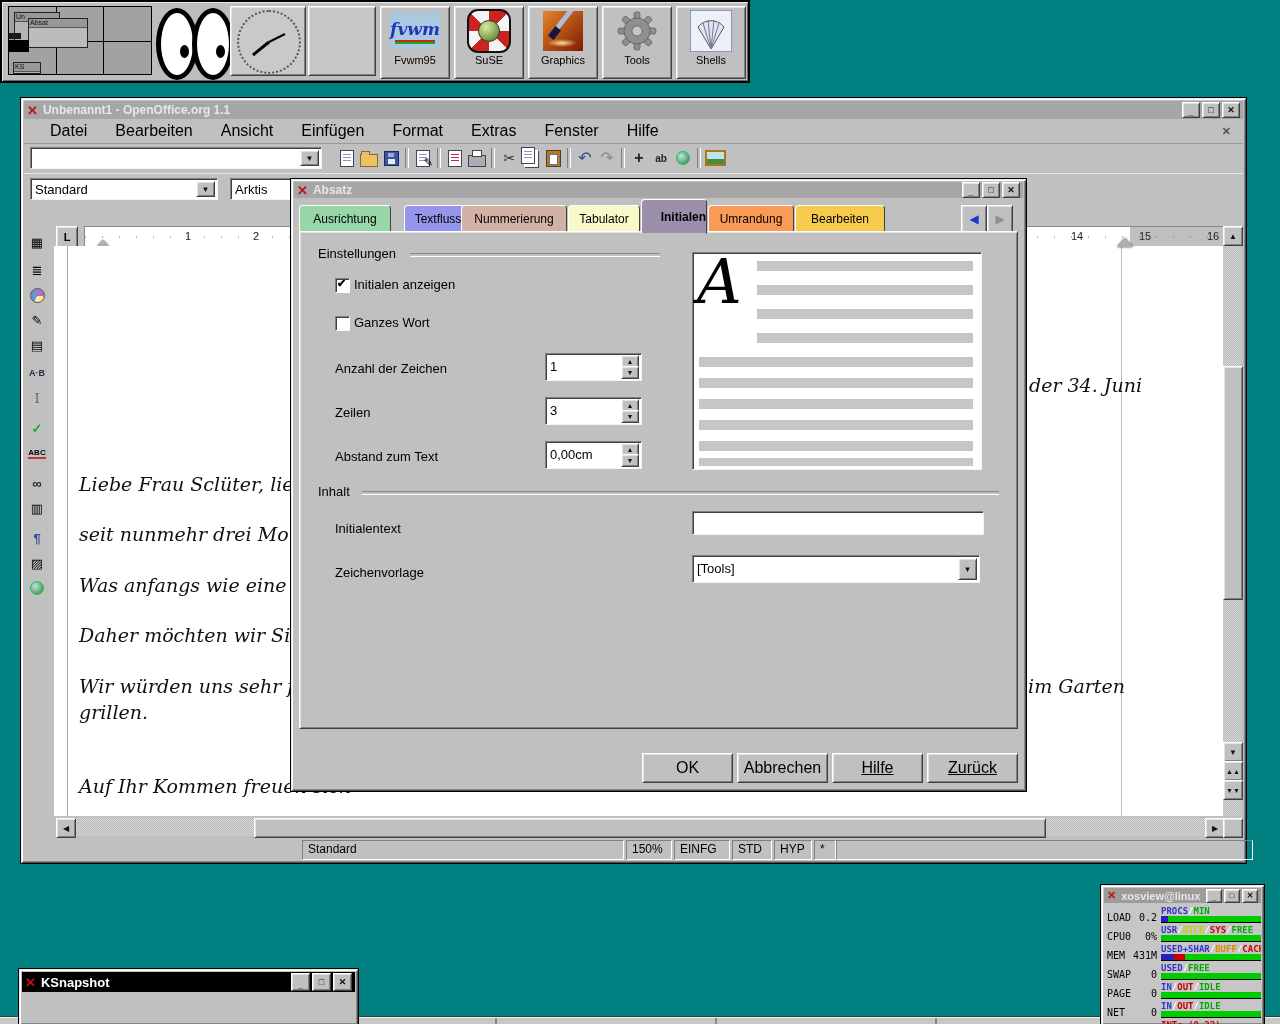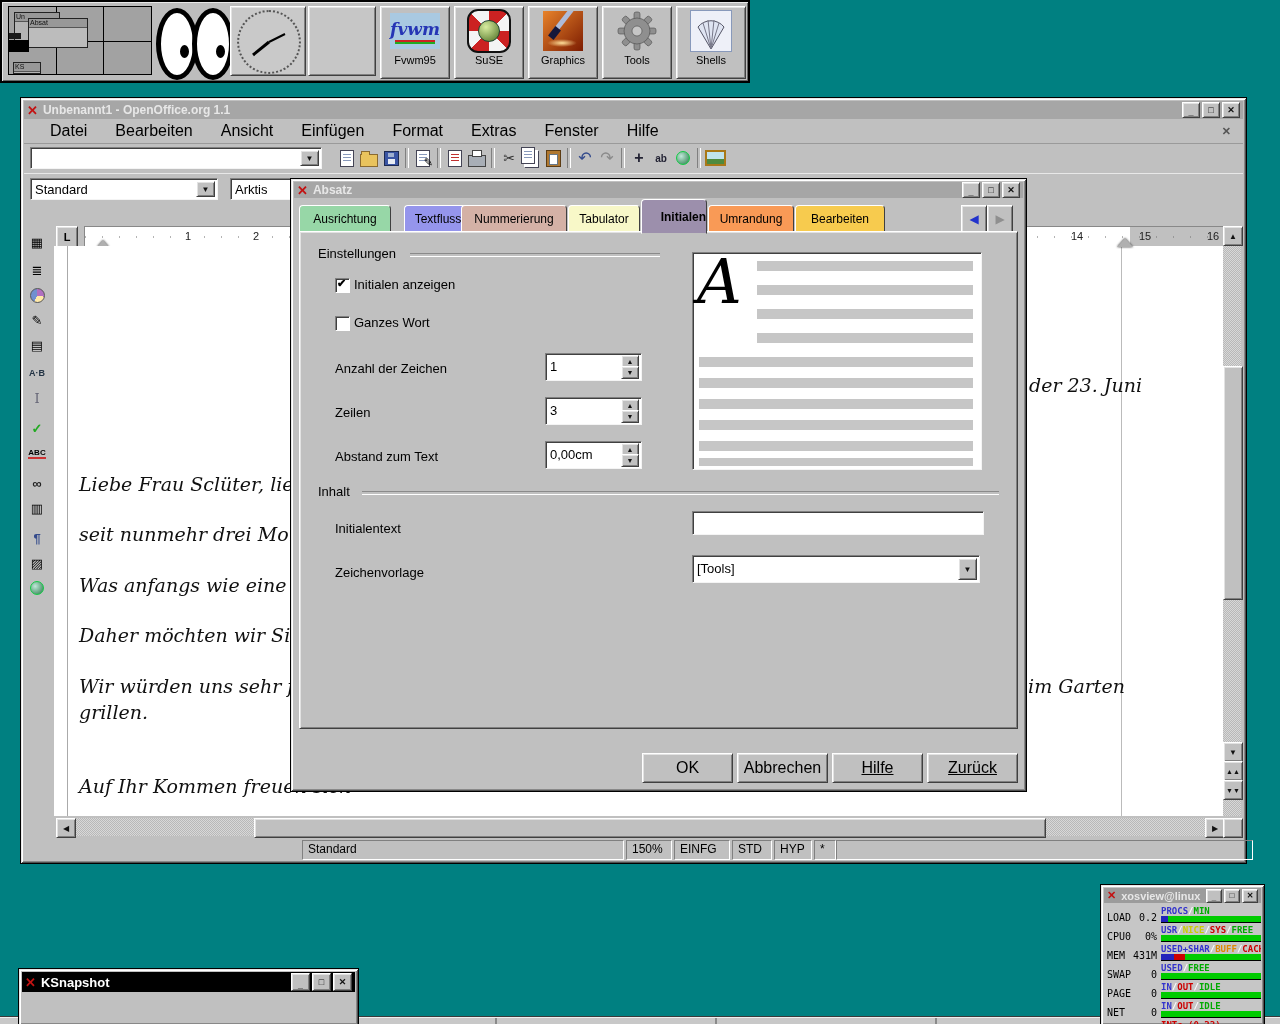--- a/index.html
+++ b/index.html
@@ -322,21 +322,21 @@
       <span class="ltb" style="top:300px;color:#344b8c;font-weight:bold;">¶</span>
       <span class="ltb" style="top:325px;">▨</span>
       <span class="ltb" style="top:350px;">
           <span class="shp-globe"></span>
         </span>
     </div>
 
     <div style="position:absolute;left:33px;top:148px;width:1169px;height:570px;background:#fff;overflow:hidden;">
       <div style="position:absolute;left:13px;top:0;bottom:0;width:1px;background:#aaa;"></div>
       <div style="position:absolute;left:1067px;top:0;bottom:0;width:1px;background:#bbb;"></div>
-      <span class="docline" style="left:975px;top:128px;">der 23. Juni</span>
+      <span class="docline" style="left:975px;top:128px;">der 34. Juni</span>
       <span class="docline" style="left:25px;top:227px;">Liebe Frau Sclüter, lieber H</span>
       <span class="docline" style="left:25px;top:277px;">seit nunmehr drei Monaten l</span>
       <span class="docline" style="left:25px;top:328px;">Was anfangs wie eine große</span>
       <span class="docline" style="left:25px;top:378px;">Daher möchten wir Sie zu ei</span>
       <span class="docline" style="left:25px;top:429px;">Wir würden uns sehr freuen,</span>
       <span class="docline" style="left:959px;top:429px;">r im Garten</span>
       <span class="docline" style="left:25px;top:455px;">grillen.</span>
       <span class="docline" style="left:25px;top:529px;">Auf Ihr Kommen freuen sich</span>
 
     </div>

